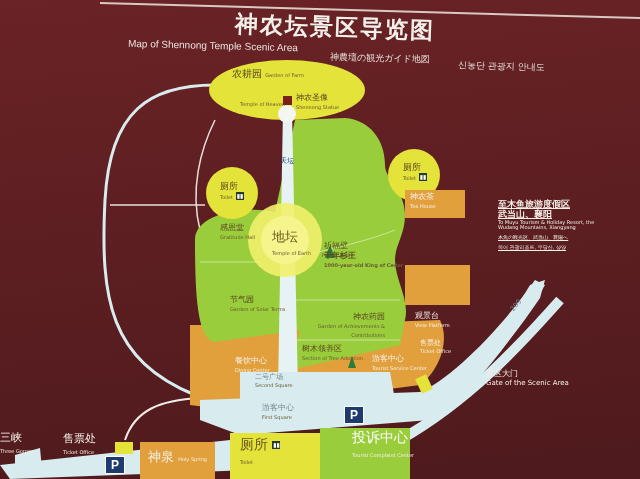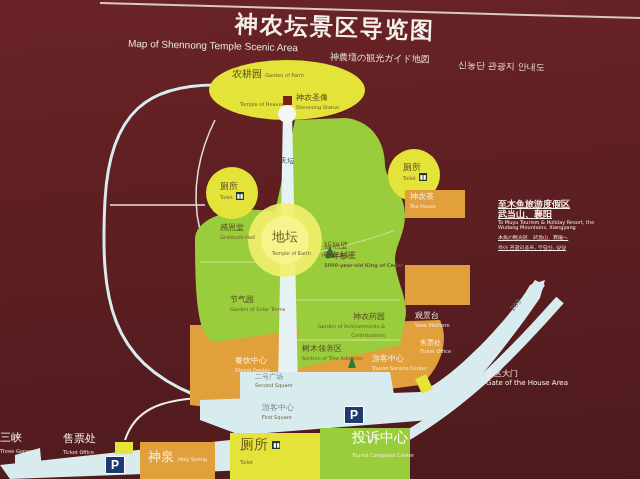--- a/index.html
+++ b/index.html
@@ -104,21 +104,21 @@
 <div class="lbl w" style="left:205px;top:357px;font-size:8px;margin-left:30px;"><span>餐饮中心</span><br><span class="sm w">Dining Center</span></div>
 <div class="lbl w" style="left:372px;top:355px;font-size:8px;"><span>游客中心</span><br><span class="sm w">Tourist Service Center</span></div>
 <div class="lbl w" style="left:420px;top:340px;font-size:7px;"><span>售票处</span><br><span class="sm w">Ticket Office</span></div>
 
 <div class="lbl" style="left:255px;top:374px;font-size:7px;color:#7a8a90;"><span>二号广场</span><br><span class="sm">Second Square</span></div>
 <div class="lbl" style="left:262px;top:404px;font-size:8px;color:#7a8a90;"><span>游客中心</span><br><span class="sm">First Square</span></div>
 
 <div class="lbl" style="left:240px;top:437px;font-size:14px;color:#6a5a20;"><span>厕所</span> <span class="wc">▮▮</span><br><span class="sm">Toilet</span></div>
 <div class="lbl" style="left:352px;top:430px;font-size:14px;color:#fff;"><span>投诉中心</span><br><span class="sm w">Tourist Complaint Center</span></div>
 
-<div class="lbl w" style="left:454px;top:370px;font-size:8px;margin-left:32px;"><span>景区大门</span><br><span style="font-size:7px;">Gate of the House Area</span></div>
+<div class="lbl w" style="left:454px;top:370px;font-size:8px;margin-left:32px;"><span>景区大门</span><br><span style="font-size:7px;">Gate of the Scenic Area</span></div>
 
 <div class="lbl w" style="left:63px;top:433px;font-size:11px;"><span>售票处</span><br><span class="sm w">Ticket Office</span></div>
 <div class="lbl w" style="left:148px;top:450px;font-size:13px;"><span>神泉</span> <span class="sm w">Holy Spring</span></div>
 <div class="lbl w" style="left:0px;top:432px;font-size:11px;"><span>三峡</span><br><span class="sm w">Three Gorges</span></div>
 
 <div class="park" style="left:344px;top:406px;">P</div>
 <div class="park" style="left:105px;top:456px;">P</div>
 
 <div class="lbl w" style="left:498px;top:200px;font-size:9px;font-weight:bold;text-decoration:underline;">
   <span>至木鱼旅游度假区</span><br>

